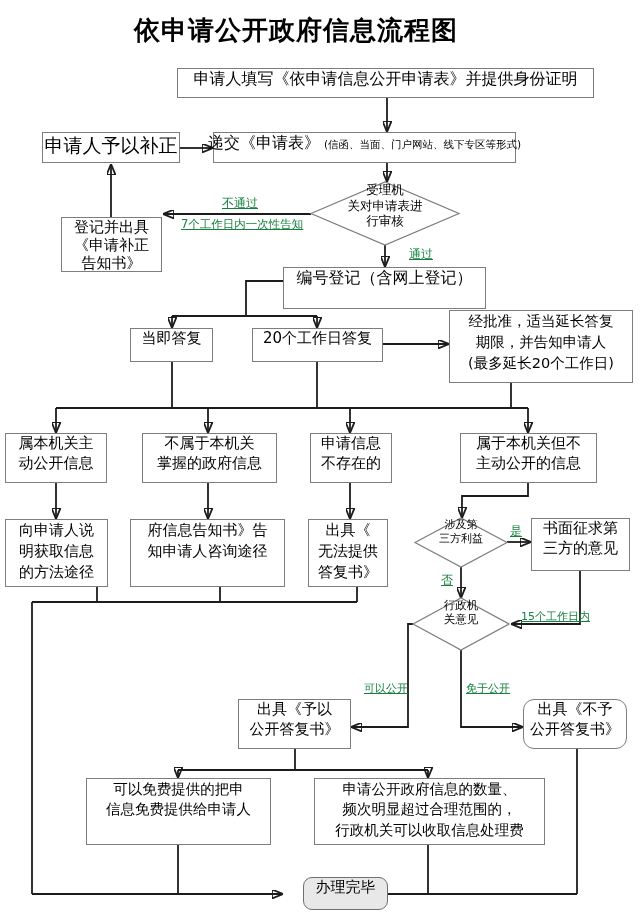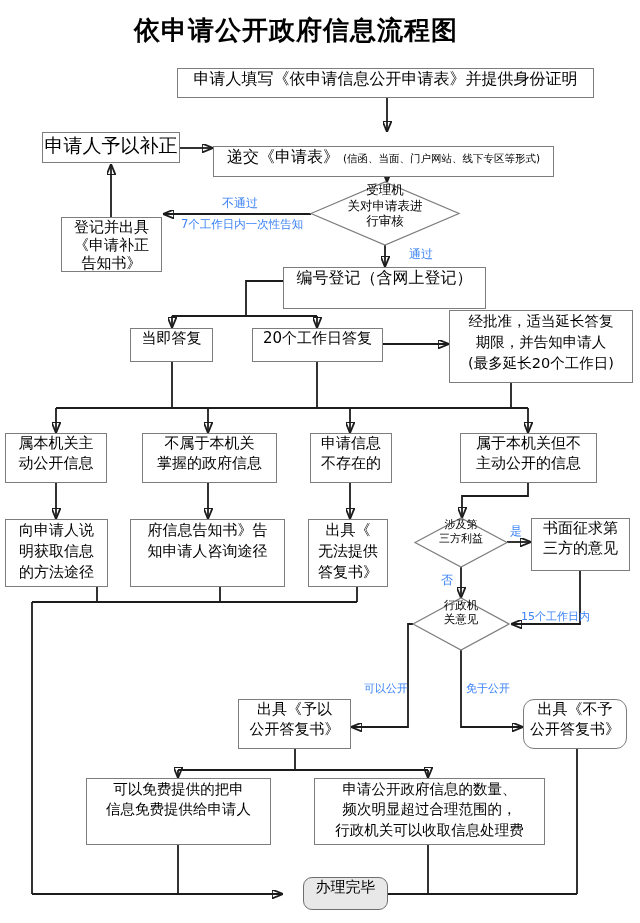--- a/index.html
+++ b/index.html
@@ -16,21 +16,21 @@
   #connectors polygon.diamond-shape{fill:#ffffff;stroke:#7d7d7d;stroke-width:1.2;}
   .node{
     position:absolute;box-sizing:border-box;z-index:2;
     border:1px solid #7d7d7d;background:#ffffff;
     display:flex;flex-direction:column;align-items:center;justify-content:flex-start;
     text-align:center;line-height:1.3;white-space:nowrap;
   }
   .node.diamond{border:none;background:transparent;line-height:1.25;}
   .node.rounded{border-radius:9px;background:#e8e8e8;border-color:#6f6f6f;}
   .small-suffix{font-size:10.5px;margin-left:4px;}
-  .edge-label{position:absolute;z-index:3;white-space:nowrap;color:#3b82f6;}
+  .edge-label{position:absolute;z-index:3;white-space:nowrap;color:#15803d;text-decoration:underline;}
 </style>
 </head>
 <body>
 
 <div id="stage">
   <div class="title">依申请公开政府信息流程图</div>
   <svg id="connectors" width="640" height="923" viewBox="0 0 640 923" xmlns="http://www.w3.org/2000/svg">
     <defs>
       <marker id="arrowhead" markerUnits="userSpaceOnUse" markerWidth="11" markerHeight="9" refX="10" refY="4.5" orient="auto">
         <path d="M0,0 L11,4.5 L0,9 Z" fill="#1c1c1c" stroke="none"></path>
@@ -81,21 +81,21 @@
       <polygon points="311,213.5 385,182 459,213.5 385,245" class="diamond-shape"></polygon>
       <polygon points="415,542.5 461,518 507,542.5 461,567" class="diamond-shape"></polygon>
       <polygon points="413,624 461,598 509,624 461,650" class="diamond-shape"></polygon>
     </svg>
 <div class="node rect" style="left: 177px; top: 68px; width: 417px; height: 30px; font-size: 16px;">
       <div>申请人填写《依申请信息公开申请表》并提供身份证明</div>
     </div>
     <div class="node rect" style="left: 42px; top: 132px; width: 138px; height: 31px; font-size: 19px;">
       <div>申请人予以补正</div>
     </div>
-    <div class="node rect" style="left: 213px; top: 132px; width: 341px; height: 31px; font-size: 16px; margin-top: 14px;">
+    <div class="node rect" style="left: 213px; top: 132px; width: 303px; height: 31px; font-size: 16px;">
       <div>递交《申请表》<span class="small-suffix">(信函、当面、门户网站、线下专区等形式)</span></div>
     </div>
     <div class="node rect" style="left: 61px; top: 217px; width: 101px; height: 55px; font-size: 15px; line-height: 1.2;">
       <div>登记并出具</div>
       <div>《申请补正</div>
       <div>告知书》</div>
     </div>
     <div class="node diamond" style="left: 311px; top: 182px; width: 148px; height: 63px; font-size: 12.5px;">
       <div>受理机</div>
       <div>关对申请表进</div>

